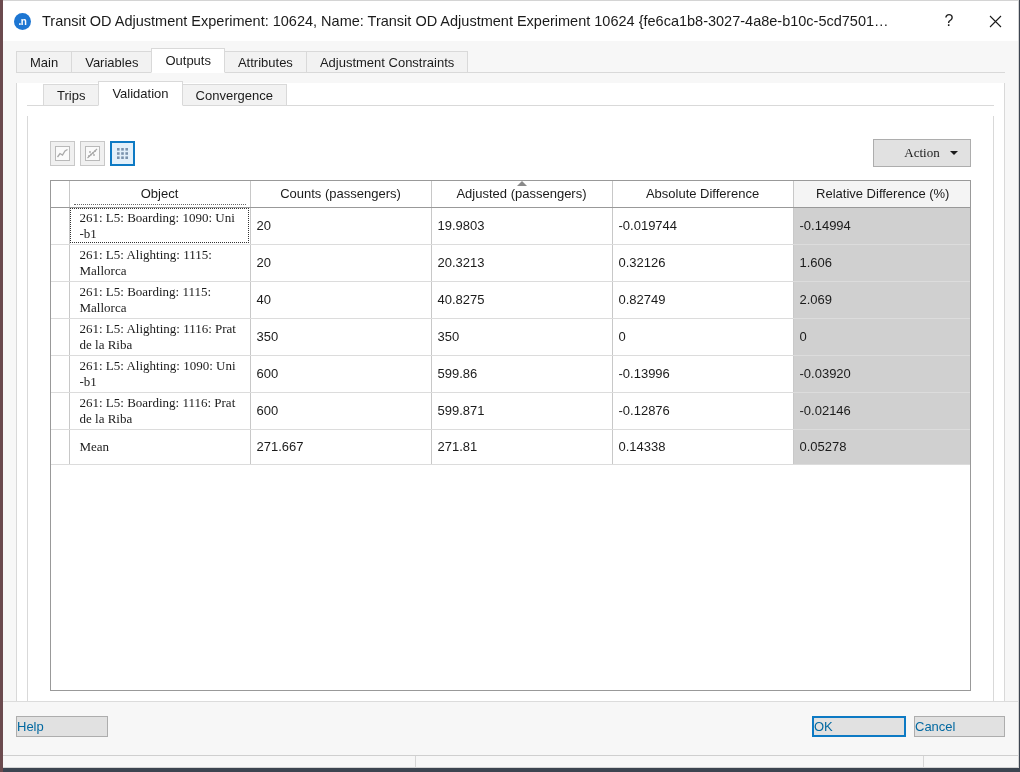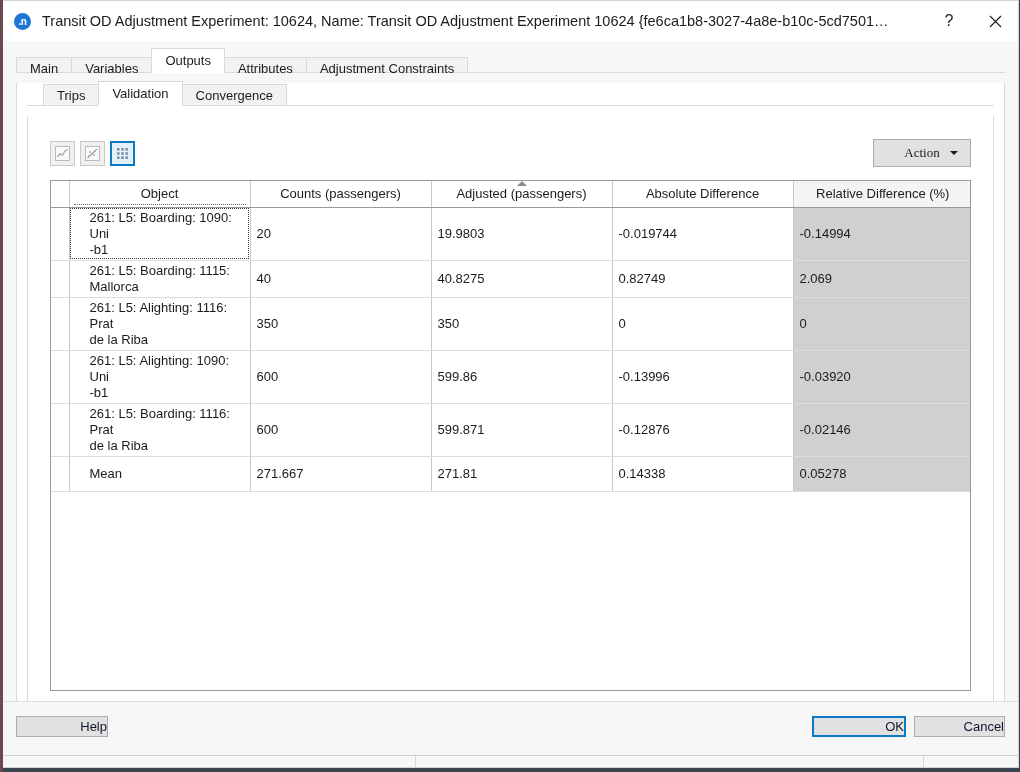--- a/index.html
+++ b/index.html
@@ -65,21 +65,21 @@
     height: 23px;
     margin: 9px 0 0 13px;
     display: flex; align-items: flex-end;
   }
   #tabs1::after {
     content: ""; position: absolute; left: 0; right: 13px; bottom: 0;
     height: 1px; background: #d9d9d9;
   }
   .tab1 {
     position: relative;
-    height: 16px; line-height: 21px;
+    height: 22px; line-height: 21px;
     padding: 0 13px;
     font-size: 13px; color: #1b1b1b;
     background: #f2f2f2;
     border: 1px solid #d9d9d9;
     border-bottom: 1px solid #d9d9d9;
     margin-right: -1px;
     white-space: nowrap;
     z-index: 1;
   }
   .tab1.active {
@@ -222,43 +222,43 @@
   table.grid td {
     height: 35px;
     border-right: 1px solid #c8c8c8;
     border-bottom: 1px solid #dcdcdc;
     padding: 2px 6px;
     vertical-align: middle;
     line-height: 16px;
     white-space: pre-line;
   }
   table.grid td:last-child { border-right: none; }
-  table.grid td.obj { padding-left: 20px; }
+  table.grid td.obj { padding-left: 10px; font-family: Liberation Serif, serif; }
   table.grid td.rownum { border-right: 1px solid #c8c8c8; background: #ffffff; }
   table.grid td.highlight { background: #d0d0d0; }
   table.grid td.focused {
     outline: 1px dotted #333;
     outline-offset: -2px;
   }
 
   
   #bottombar {
     position: absolute;
     left: 0; right: 0; bottom: 12px;
     height: 54px;
     border-top: 1px solid #dcdcdc;
     background: #f7f7f7;
   }
   .dlg-btn {
     position: absolute; top: 14px;
     height: 21px;
     background: #e1e1e1;
     border: 1px solid #adadad;
-    font-size: 13px; color: #0f172a;
-    display: flex; align-items: center; justify-content: flex-end;
+    font-size: 13px; color: #0369a1;
+    display: flex; align-items: center; justify-content: flex-start;
     cursor: default;
   }
   #help-btn  { left: 13px;  width: 92px; }
   #ok-btn    { right: 112px; width: 94px; border: 2px solid #0d7ac4; background:#e1e1e1;margin-left:40px; }
   #cancel-btn{ right: 13px; width: 91px; }
 
   #statusstrip {
     position: absolute; left: 0; right: 0; bottom: 0;
     height: 12px;
     background: #f7f7f7;
@@ -390,20 +390,29 @@
               <tr>
                 <td class="rownum"></td>
                 <td class="obj focused">261: L5: Boarding: 1090: Uni
 -b1</td>
                 <td>20</td>
                 <td>19.9803</td>
                 <td>-0.019744</td>
                 <td class="highlight">-0.14994</td>
               </tr>
 
+              <tr>
+                <td class="rownum"></td>
+                <td class="obj">261: L5: Alighting: 1115:
+Mallorca</td>
+                <td>20</td>
+                <td>20.3213</td>
+                <td>0.32126</td>
+                <td class="highlight">1.606</td>
+              </tr>
 
               <tr>
                 <td class="rownum"></td>
                 <td class="obj">261: L5: Boarding: 1115:
 Mallorca</td>
                 <td>40</td>
                 <td>40.8275</td>
                 <td>0.82749</td>
                 <td class="highlight">2.069</td>
               </tr>

